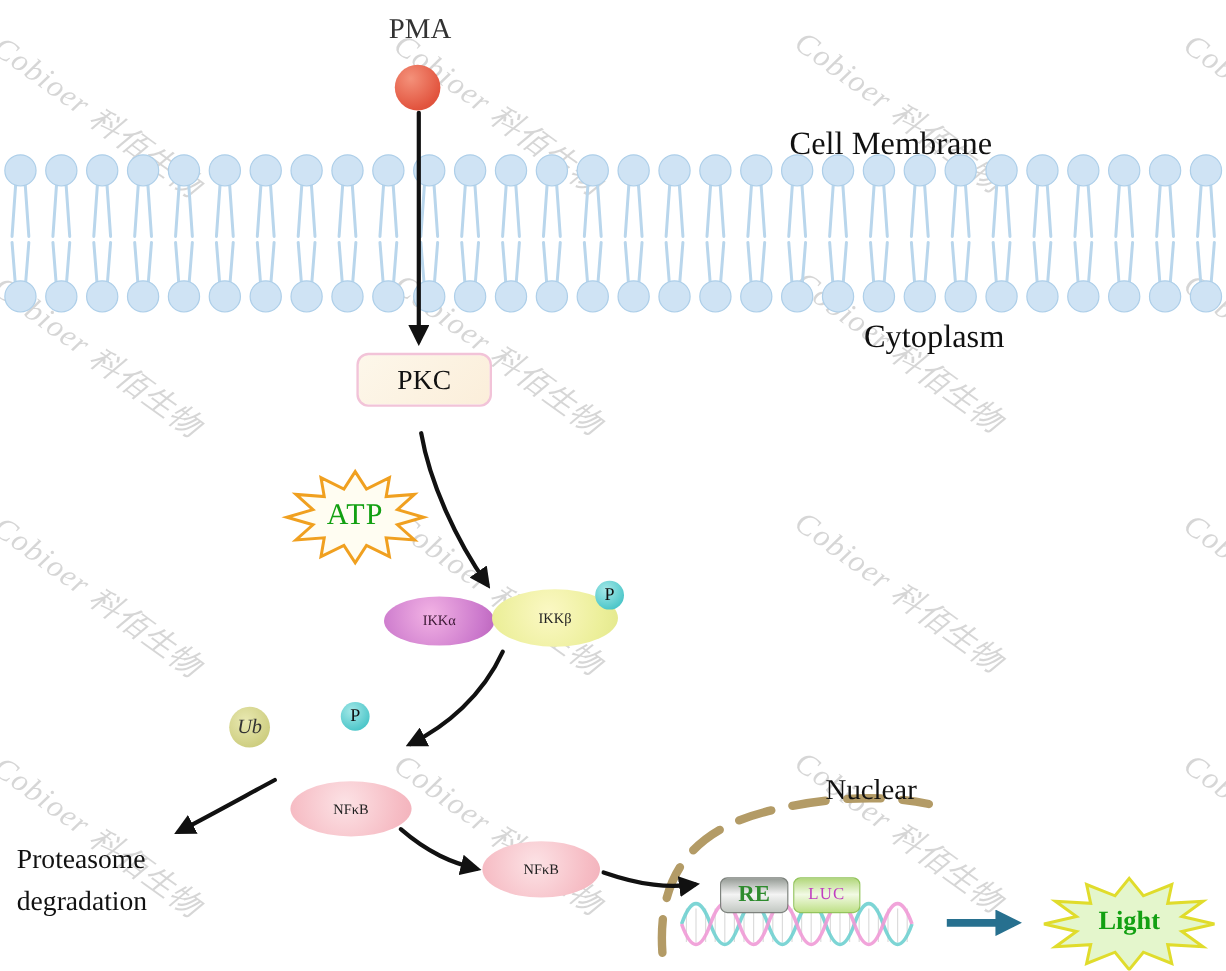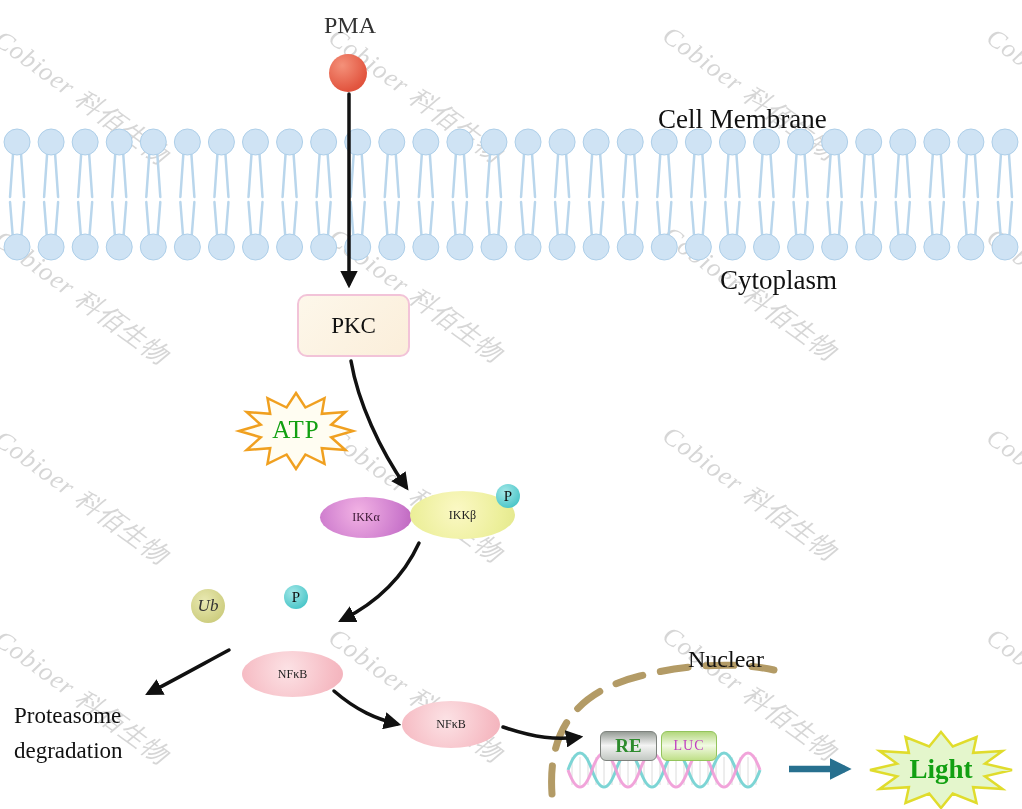--- a/index.html
+++ b/index.html
@@ -32,26 +32,26 @@
   
   .label { position:absolute; white-space:nowrap; }
   .lbl-pma { left:300px; top:12px; width:100px; text-align:center; font-size:24px; color:#333; }
   .lbl-cellmem { left:658px; top:88px; font-size:27px;margin-top:16px; }
   .lbl-cyto { left:720px; top:265px; font-size:27px; }
   .lbl-nuclear { left:688px; top:646px; font-size:24px; }
   .lbl-proteasome { left:14px; top:698px; font-size:23px; line-height:35px; white-space:nowrap; }
   .lbl-atp { left:246px; top:416px; width:100px; text-align:center;
              font-size:25px; font-weight:normal; color:#12a012; letter-spacing:1px; }
   .lbl-light { left:876px; top:754px; width:130px; text-align:center;
-               font-size:27px; font-weight:bold; color:#12a012;font-family:Liberation Serif, serif; }
+               font-size:22px; font-weight:bold; color:#12a012;font-family:Liberation Serif, serif; }
   
   .node { position:absolute; display:flex; align-items:center; justify-content:center; }
   .pma-circle { left:329px; top:54px; width:38px; height:38px; border-radius:50%;
     background:radial-gradient(circle at 35% 30%, #f4917a, #e2553f 70%, #d84a34); }
-  .pkc-box { left:297px; top:294px; width:113px; height:63px; border-radius:10px;
+  .pkc-box { left:297px; top:294px; width:113px; height:45px; border-radius:10px;
     border:2.5px solid #f2c3d8;
     background:linear-gradient(135deg, #fdf7ea, #fbeeda);
     font-size:23px; }
   .ellipse { border-radius:50%; font-size:12px; color:#222; }
   .ikka { left:320px; top:497px; width:92px; height:41px; z-index:5;
     background:radial-gradient(circle at 42% 36%, #f2b2e4, #cb78cc 72%, #b962ba);
     color:#3a1733; }
   .ikkb { left:410px; top:491px; width:105px; height:48px; z-index:6;
     background:radial-gradient(circle at 45% 40%, #fbf8c4, #ecef9a 68%, #e2e78a); }
   .p-circle { width:24px; height:24px; border-radius:50%; z-index:8;

